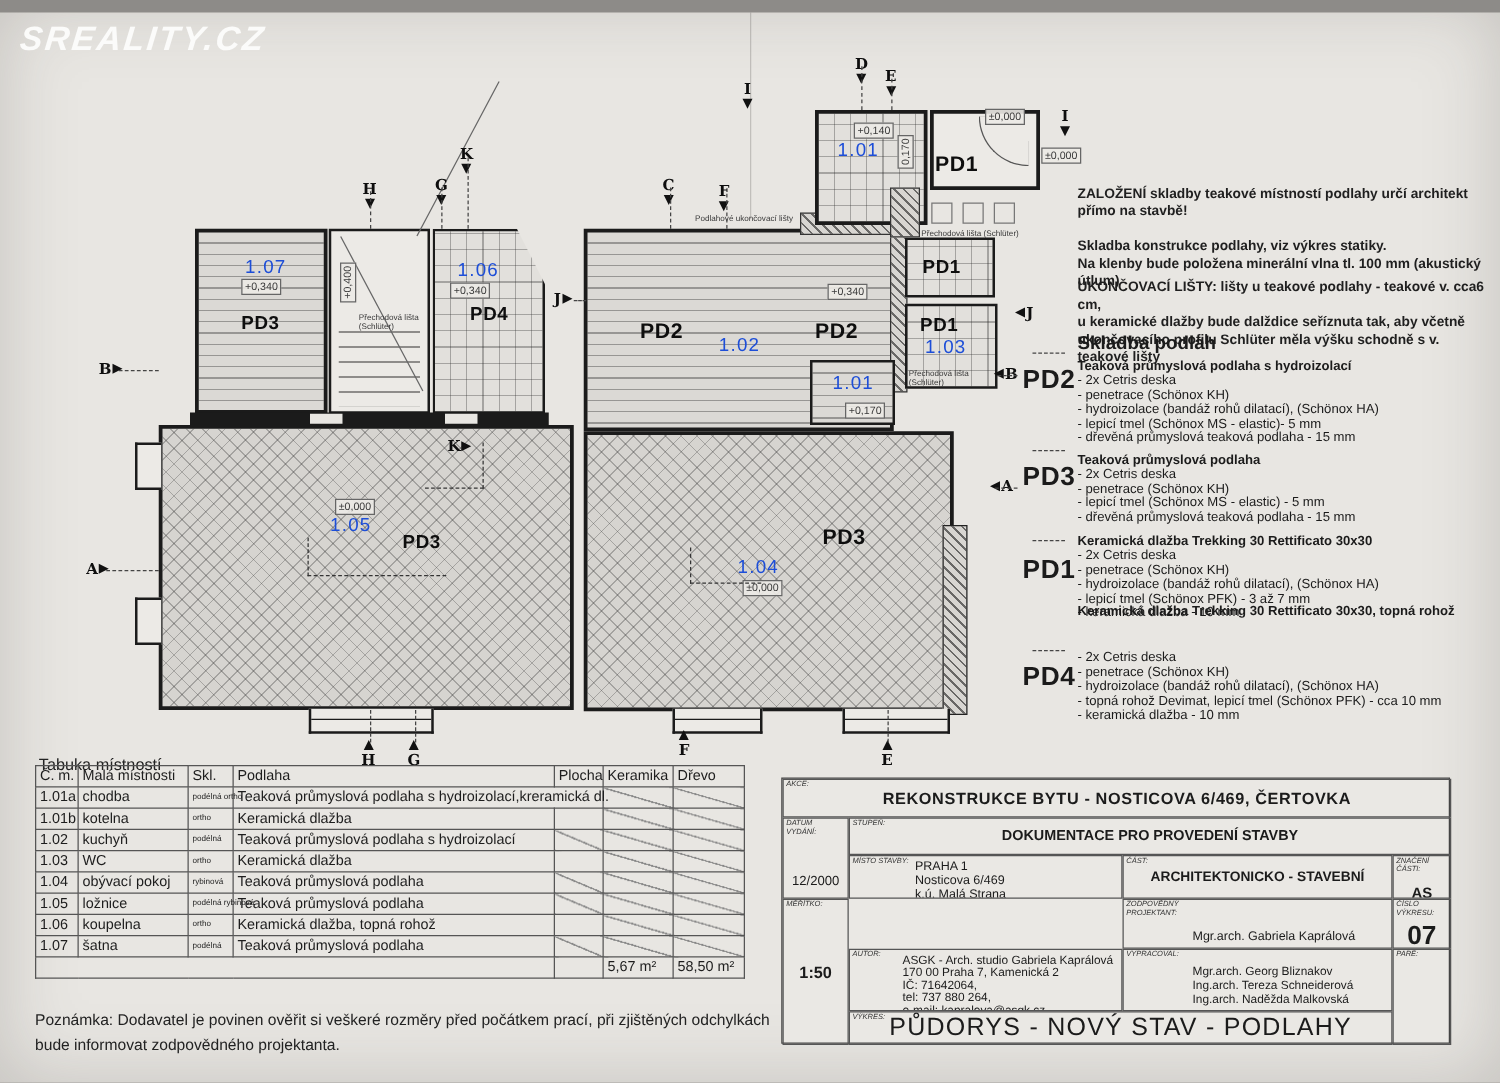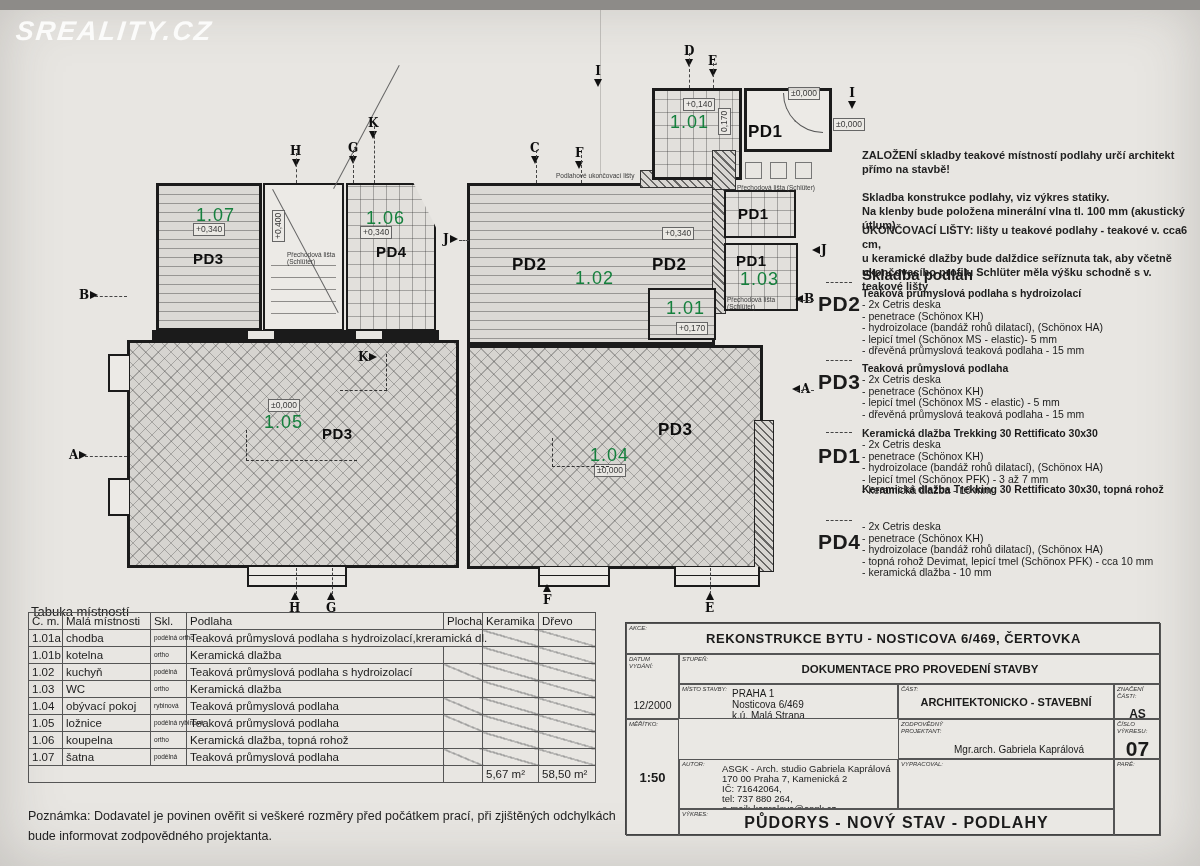--- a/index.html
+++ b/index.html
@@ -17,21 +17,21 @@
   .gridpat{background-color:#e2e0dc;background-image:
       repeating-linear-gradient(0deg,rgba(40,40,40,0) 0 12px,rgba(40,40,40,.33) 12px 13px),
       repeating-linear-gradient(90deg,rgba(40,40,40,0) 0 12px,rgba(40,40,40,.33) 12px 13px)}
   .herr{background-color:#d6d4d0;background-image:
       repeating-linear-gradient(45deg,rgba(50,50,50,0) 0 8px,rgba(50,50,50,.30) 8px 9px),
       repeating-linear-gradient(135deg,rgba(50,50,50,0) 0 8px,rgba(50,50,50,.30) 8px 9px)}
   .hatch{background-color:#d8d6d2;background-image:repeating-linear-gradient(45deg,rgba(30,30,30,.6) 0 1.5px,rgba(0,0,0,0) 1.5px 5.5px)}
   .room{position:absolute;border:2.5px solid #1b1b1b;box-sizing:border-box}
   .thick{border-width:3.5px}
   
-  .rnum{position:absolute;font-size:18px;color:#15803d;letter-spacing:1px}
+  .rnum{position:absolute;font-size:15px;color:#1d4ed8;letter-spacing:1px}
   .pdl{position:absolute;font-weight:bold;font-size:15px;color:#0e0e0e;letter-spacing:.5px}
   .ebox{position:absolute;border:1px solid #666;background:rgba(236,234,230,.9);font-size:8.5px;
         line-height:11px;padding:0 2px;color:#3a3a3a;white-space:nowrap}
   .vert{transform:rotate(-90deg);transform-origin:left top}
   .callout{position:absolute;font-size:6.5px;color:#3a3a3a;line-height:7px}
   .tl{position:absolute;height:1px;background:#666;transform-origin:0 0}
   
   .mk{position:absolute;display:flex;align-items:center;gap:1px;color:#0e0e0e;
       font:bold 12px "DejaVu Serif",serif}
   .mk .tri{width:0;height:0}
@@ -468,22 +468,25 @@
     <div class="c-autor">
       <span class="lab">AUTOR:</span>
       <div class="pre" style="font-size:9.5px;line-height:10px;padding:4px 0 0 42px">ASGK - Arch. studio Gabriela Kaprálová
 170 00 Praha 7, Kamenická 2
 IČ: 71642064,
 tel: 737 880 264,
 e-mail: kapralova@asgk.cz</div>
     </div>
     <div class="c-vypr">
       <span class="lab">VYPRACOVAL:</span>
+      <div class="pre" style="font-size:9.5px;line-height:11px;padding:12px 0 0 55px">Mgr.arch. Georg Bliznakov
+Ing.arch. Tereza Schneiderová
+Ing.arch. Naděžda Malkovská</div>
     </div>
     <div class="c-pare">
       <span class="lab">PARÉ:</span>
     </div>
     <div class="c-vykres">
       <span class="lab">VÝKRES:</span>
-      <div class="ctr" style="font-size:16px;font-weight:700;letter-spacing:1px">PŮDORYS - NOVÝ STAV - PODLAHY</div>
+      <div class="ctr" style="font-size:20px;font-weight:400;letter-spacing:1px">PŮDORYS - NOVÝ STAV - PODLAHY</div>
     </div>
   </div>
 </div>
 
 </body></html>

